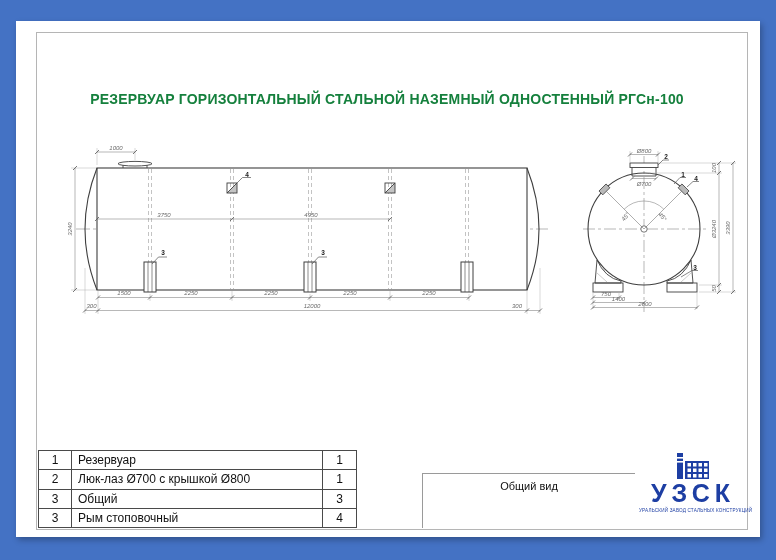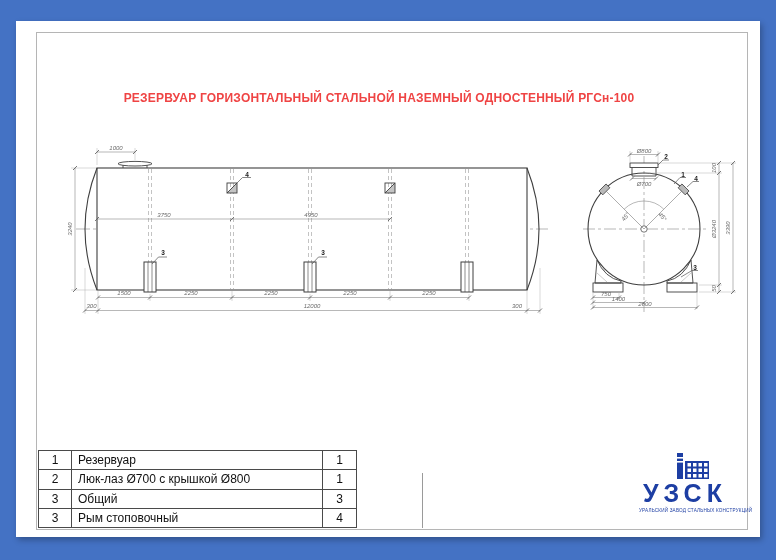--- a/index.html
+++ b/index.html
@@ -2,42 +2,42 @@
 <html><head>
 <meta charset="utf-8">
 <style>
   html,body{margin:0;padding:0;}
   body{width:776px;height:560px;position:relative;background:#4472c4;
        font-family:"Liberation Sans",sans-serif;overflow:hidden;}
   .page{position:absolute;left:16px;top:21px;width:744px;height:516px;
         background:#ffffff;box-shadow:2px 3px 6px rgba(0,0,0,.28);}
   .frame{position:absolute;left:20px;top:11px;width:710px;height:496px;
          border:1px solid #b5b5b5;}
-  .sheet-title{position:absolute;left:8px;top:70px;width:710px;margin:0;
-        text-align:center;font-size:12px;font-weight:bold;color:#ef4444;
+  .sheet-title{position:absolute;left:16px;top:70px;width:710px;margin:0;
+        text-align:center;font-size:14px;font-weight:bold;color:#15803d;
         letter-spacing:.2px;}
   svg text{font-family:"Liberation Sans",sans-serif;}
   .dim{font-size:6px;font-style:italic;fill:#6b6b6b;text-anchor:middle;}
   .callout{font-size:6.5px;fill:#222;text-anchor:middle;font-weight:bold;}
   .main-view{position:absolute;left:46px;top:117px;}
   .side-view{position:absolute;left:559px;top:119px;}
   
   .parts-table{position:absolute;left:22px;top:429px;width:318px;height:78px;
         border-collapse:collapse;table-layout:fixed;}
   .parts-table td{border:1px solid #4a4a4a;font-size:12px;color:#111;
         padding:0 6px;height:18px;overflow:hidden;white-space:nowrap;}
   .parts-table td.c{text-align:center;padding:0;}
   
   .title-block{position:absolute;left:406px;top:452px;width:324px;height:55px;
         border-left:1px solid #9a9a9a;}
   .tb-row{width:212px;border-top:1px solid #9a9a9a;text-align:center;
         color:#111;overflow:hidden;}
   .tb-row.model{height:29px;line-height:29px;font-size:13px;font-weight:bold;}
   .tb-row.view{height:25px;line-height:25px;font-size:11px;}
-  .logo{position:absolute;left:216px;top:-21px;width:104px;text-align:left;}
+  .logo{position:absolute;left:216px;top:-21px;width:104px;text-align:center;}
   .logo .icon{display:block;margin:0 auto;}
   .logo .acronym{font-size:25px;font-weight:800;color:#1d3ea3;
         letter-spacing:5px;line-height:1;margin-top:1px;padding-left:4px;}
   .logo .tagline{font-size:4.6px;color:#1d3ea3;letter-spacing:.2px;
         white-space:nowrap;margin-top:2px;}
 </style>
 </head>
 <body>
 
 <div class="page">
@@ -179,20 +179,21 @@
       </tr>
       <tr>
         <td class="c">3</td>
         <td>Рым стоповочный</td>
         <td class="c">4</td>
       </tr>
     </tbody>
   </table>
 
   <div class="title-block">
+    <div class="tb-row view">Общий вид</div>
     <div class="logo">
       <svg class="icon" width="40" height="28" viewBox="0 0 40 28">
         <g fill="#1d3ea3">
           <rect x="6" y="1" width="6" height="26"></rect>
           <rect x="14" y="9" width="24" height="18"></rect>
         </g>
         <g fill="#ffffff">
           <rect x="6" y="5" width="6" height="1.6"></rect>
           <rect x="6" y="9" width="6" height="1.6"></rect>
           <rect x="16.5" y="11" width="3.5" height="3.5"></rect>

